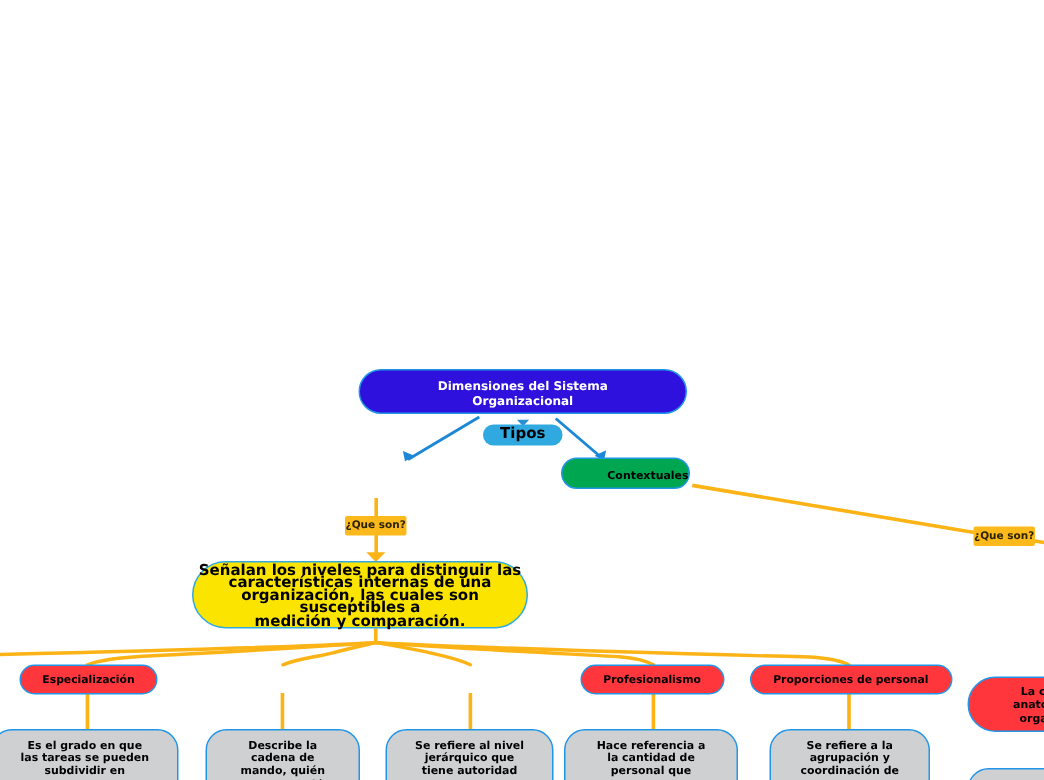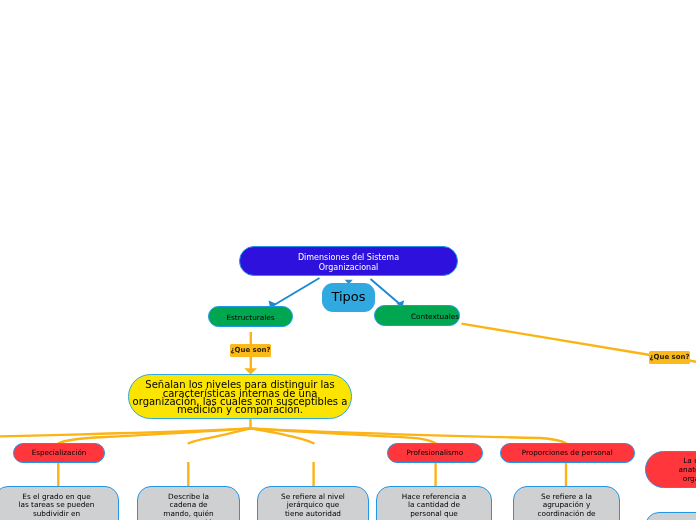--- a/index.html
+++ b/index.html
@@ -2,28 +2,28 @@
 <html><head>
 <meta charset="utf-8">
 <title>Mapa mental</title>
 <style>
   html,body{margin:0;padding:0;}
   body{width:696px;height:520px;background:#ffffff;overflow:hidden;
        font-family:"DejaVu Sans",sans-serif;position:relative;}
   #canvas{position:absolute;left:0;top:0;width:696px;height:520px;overflow:hidden;}
   svg.links{position:absolute;left:0;top:0;width:696px;height:520px;}
   .node{position:absolute;box-sizing:border-box;display:flex;align-items:center;
-        justify-content:center;text-align:center;color:#000;font-weight:normal;
+        justify-content:center;text-align:center;color:#000;font-weight:bold;
         line-height:1.12;z-index:3;}
   .node span{display:block;width:100%;white-space:pre-line;}
 
   .root{left:239px;top:246px;width:219px;height:30px;background:#2E11DC;
         border:1.5px solid #2196E8;border-radius:15px;color:#fff;font-size:8px;line-height:9.8px;padding-top:4px;}
-  .tipos{left:322px;top:283px;width:53px;height:29px;background:#2FA9E0;
-        border-radius:11px;font-size:13px;}
+  .tipos{left:322px;top:283px;width:53px;height:14px;background:#2FA9E0;
+        border-radius:11px;font-size:10px;}
   .green{background:#00A650;border:1.6px solid #2196E8;border-radius:11px;
         height:21px;font-size:7.3px;padding-top:4px;}
   .estruct{left:208px;top:306px;width:85px;}
   .contex{left:374px;top:305px;width:86px;text-align:right;}
   .amber{background:#FBB91C;border-radius:1.5px;height:13px;font-size:7px;
         font-weight:bold;color:#2b2200;}
   .qs-left{left:230px;top:344px;width:41px;}
   .qs-right{left:649px;top:351px;width:41px;}
   .yellowbox{left:128px;top:374px;width:224px;height:45px;background:#FBE400;
         border:1.6px solid #2FA9E0;border-radius:23px;font-size:10px;line-height:8.35px;padding-top:3px;}
@@ -73,23 +73,20 @@
 
   <div class="node root">
     <span>Dimensiones del Sistema
 Organizacional</span>
   </div>
 
   <div class="node tipos">
     <span>Tipos</span>
   </div>
 
-  <div class="node green estruct">
-    <span>Estructurales</span>
-  </div>
 
   <div class="node green contex">
     <span>Contextuales</span>
   </div>
 
   <div class="node amber qs-left">
     <span>¿Que son?</span>
   </div>
 
   <div class="node amber qs-right">

